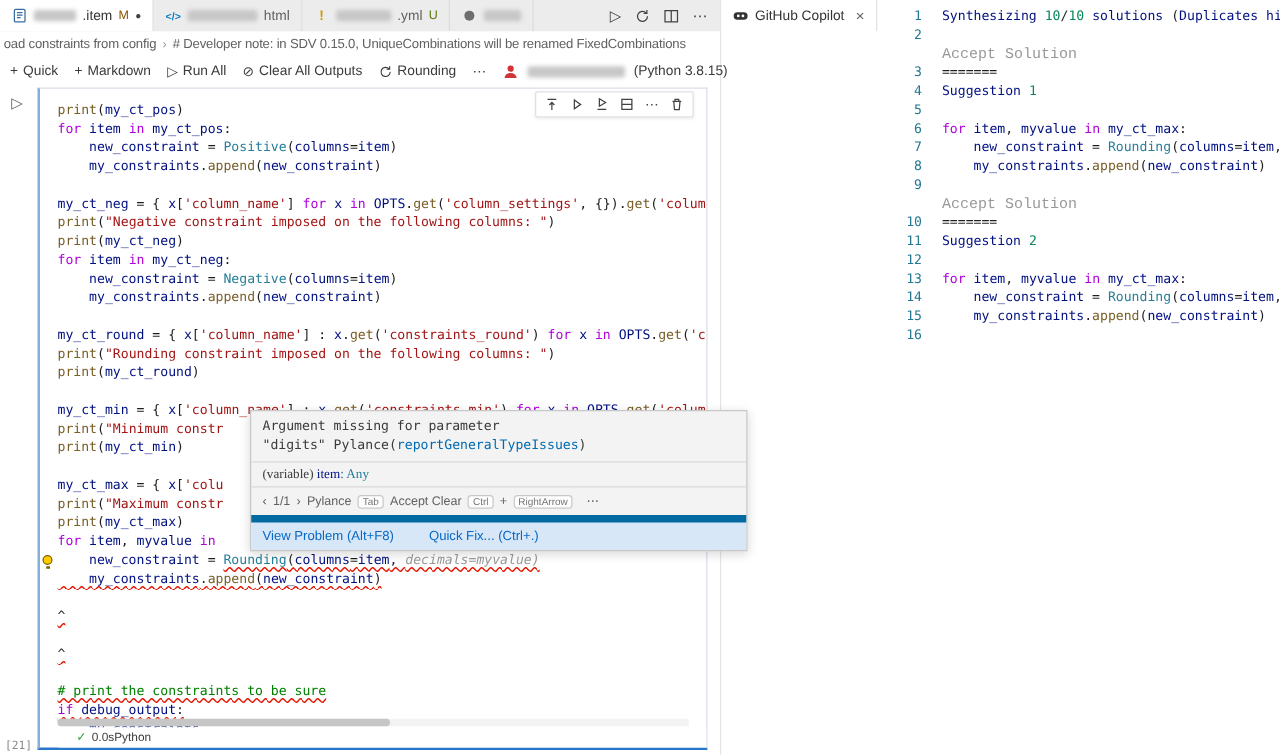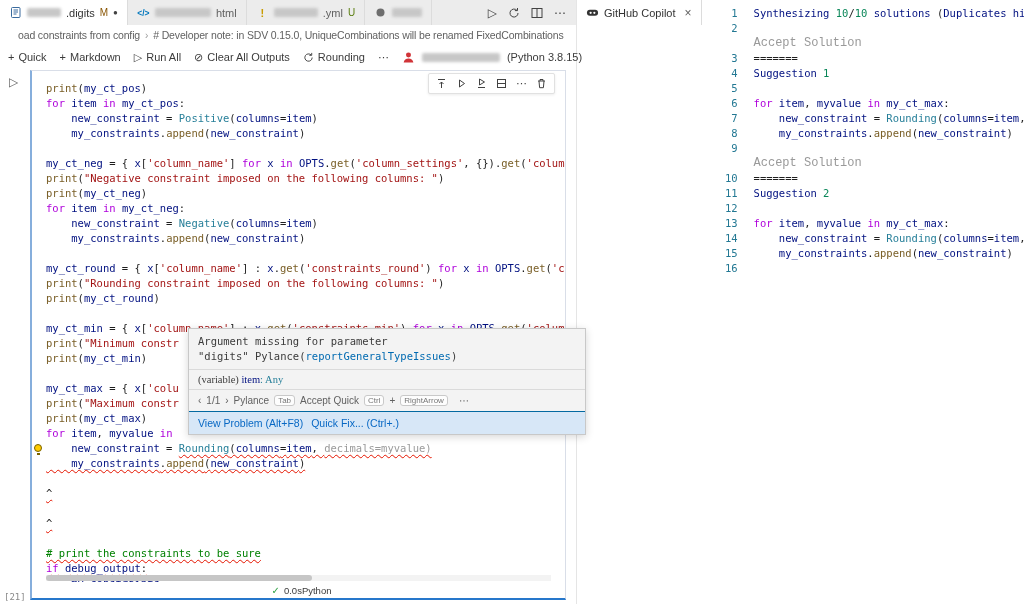--- a/index.html
+++ b/index.html
@@ -18,21 +18,21 @@
   .ticon.yml{color:#C89B00;font-weight:bold;font-size:11px}
   .badge-m{color:#895503;font-size:10px}
   .badge-u{color:#587C0C;font-size:10px}
   .dirty{font-size:8px;color:#424242}
   .close-x{font-size:12px;color:#616161;margin-left:4px}
   .redacted{display:inline-block;height:9px;border-radius:2px;background:#C7C7C7;filter:blur(1.5px)}
   .tab-actions{margin-left:auto;display:flex;align-items:center;gap:11px;padding:0 10px;color:#424242}
   .act{font-size:12px;cursor:pointer;display:inline-flex;align-items:center}
 
   
-  .breadcrumb{height:20px;display:flex;align-items:center;gap:5px;padding:0 18px;
+  .breadcrumb{height:20px;display:flex;align-items:center;gap:5px;padding:0 3px;
     font-size:10.5px;letter-spacing:-0.15px;color:#616161;white-space:nowrap;overflow:hidden;flex-shrink:0}
   .bc-sep{color:#9A9A9A;font-size:10px}
 
   
   .nb-toolbar{height:24px;display:flex;align-items:center;gap:13px;padding:0 8px;
     font-size:11px;color:#3B3B3B;white-space:nowrap;flex-shrink:0}
   .tb-item{display:inline-flex;align-items:center;gap:4px;cursor:pointer}
   .tb-ic{font-size:11px;color:#3B3B3B;display:inline-flex;align-items:center}
   .tb-right{margin-left:auto;display:inline-flex;align-items:center;gap:7px;padding-right:28px}
 
@@ -51,57 +51,57 @@
     padding:3px 7px;background:#fff;border:1px solid #E1E1E1;border-radius:2px;
     box-shadow:0 1px 3px rgba(0,0,0,.08);color:#424242;align-items:center}
   .cticon{display:inline-flex;align-items:center;cursor:pointer;font-size:11px}
   .code-area{position:absolute;top:10px;left:0;right:0;bottom:16px;padding-left:14px;
     font-family:"DejaVu Sans Mono",monospace;font-size:10.5px;line-height:15px;
     overflow:hidden;white-space:pre}
   .code-line{position:relative;height:15px;display:flex;white-space:pre}
   .ct{white-space:pre}
   .hscroll{position:absolute;left:14px;right:14px;bottom:17px;height:6px;background:#F3F3F3;z-index:5}
   .hthumb{position:absolute;left:0;top:0;height:6px;width:266px;background:#C6C6C6;border-radius:3px}
-  .cell-status{position:absolute;left:0;right:0;bottom:0;height:16px;display:flex;
-    align-items:center;justify-content:center;padding:0 8px 0 14px;font-size:9.5px;color:#3B3B3B;background:#fff;z-index:4}
+  .cell-status{position:absolute;left:15px;right:0;bottom:0;height:16px;display:flex;
+    align-items:center;justify-content:flex-start;padding:0 8px 0 14px;font-size:9.5px;color:#3B3B3B;background:#fff;z-index:4}
   .check{color:#2DA042;margin-right:4px;font-size:10px}
 
   
   .tk-k{color:#AF00DB}
   .tk-v{color:#001080}
   .tk-f{color:#795E26}
   .tk-c{color:#267F99}
   .tk-s{color:#A31515}
   .tk-n{color:#098658}
   .tk-cm{color:#008000}
   .tk-p{color:#1E1E1E}
-  .tk-g{color:#9A9A9A;}
+  .tk-g{color:#9A9A9A;font-style:italic}
   .sq{text-decoration-line:underline;text-decoration-style:wavy;
     text-decoration-color:#E51400;text-decoration-thickness:1px;text-underline-offset:2px}
 
   .bulb{position:absolute;left:-12px;top:3px;width:8px;height:8px;border:1px solid #7A6200;
     border-radius:50%;background:#FFCC00;cursor:pointer}
   .bulb::after{content:"";position:absolute;left:2px;top:8px;width:3px;height:2px;background:#7A6200}
 
   
-  .hover{position:absolute;left:188px;top:259px;width:398px;z-index:20;background:#F3F3F3;
+  .hover{position:absolute;left:200px;top:259px;width:398px;z-index:20;background:#F3F3F3;
     border:1px solid #C8C8C8;box-shadow:0 2px 8px rgba(0,0,0,.16);font-size:10.5px}
   .hover-msg{padding:5px 9px;color:#3B3B3B;font-family:"DejaVu Sans Mono",monospace;line-height:15px}
   .hover a,.hover .link{color:#006AB1;cursor:pointer;text-decoration:none}
   .hover-div{height:1px;background:#DADADA}
   .hover-var{padding:4px 9px;font-family:Liberation Serif, serif;color:#3B3B3B}
   .hv-name{color:#001080}
   .hv-type{color:#267F99}
   .hover-sugg{display:flex;align-items:center;gap:5px;padding:5px 9px;font-size:10px;color:#616161}
   .hover-sugg .pg{cursor:pointer;color:#616161}
   .hover-sugg kbd{border:1px solid #C9C9C9;background:#FDFDFD;border-radius:3px;padding:0 3px;
     font-size:8px;color:#777;font-family:"Liberation Sans",sans-serif}
   .hover-sugg .lbl{cursor:pointer}
   .hover-sugg .more{margin-left:6px;cursor:pointer}
-  .hover-actions{background:#D7E7F7;border-top:1px solid #0369a1;padding:5px 9px;display:flex;gap:8px;font-size:10.5px}
+  .hover-actions{background:#D7E7F7;border-top:6px solid #0369a1;padding:5px 9px;display:flex;gap:28px;font-size:10.5px}
   .hover-actions a{color:#0868C4}
 
   
   .cp-area{flex:1;padding:6px 0 0 8px;font-family:"DejaVu Sans Mono",monospace;
     font-size:10.5px;line-height:15px;overflow:hidden;white-space:pre}
   .cp-area .ln{width:28px;text-align:right;margin-right:16px;color:#237893;flex-shrink:0}
   .lens{font-family:Liberation Mono, monospace;font-size:12px;color:#999;cursor:pointer}
 
   svg{display:block}
 </style>
@@ -114,21 +114,21 @@
 
     <div class="tabbar">
       <div class="tab active">
         <span class="ticon">
           <svg width="13" height="13" viewBox="0 0 13 13">
               <rect x="2.5" y="1.5" width="8.5" height="10" rx="1" fill="none" stroke="#3A6B9E"></rect>
               <path d="M4.5 4h4.5M4.5 6h4.5M4.5 8h3" stroke="#3A6B9E" fill="none"></path>
             </svg>
         </span>
         <span class="redacted" style="width:34px"></span>
-        <span>.digits</span>
+        <span>.item</span>
         <span class="badge-m">M</span>
         <span class="dirty">●</span>
       </div>
       <div class="tab">
         <span class="ticon html">&lt;/&gt;</span>
         <span class="redacted" style="width:56px"></span>
         <span>html</span>
       </div>
       <div class="tab">
         <span class="ticon yml">!</span>
@@ -269,21 +269,21 @@
         <div class="hover-var">
           <span>(variable) </span><span class="hv-name">item</span><span class="hv-type">: Any</span>
         </div>
         <div class="hover-div"></div>
         <div class="hover-sugg">
           <span class="pg">‹</span>
           <span>1/1</span>
           <span class="pg">›</span>
           <span class="lbl">Pylance</span>
           <kbd>Tab</kbd>
-          <span class="lbl">Accept Quick</span>
+          <span class="lbl">Accept Clear</span>
           <kbd>Ctrl</kbd>
           <span>+</span>
           <kbd>RightArrow</kbd>
           <span class="more">⋯</span>
         </div>
         <div class="hover-actions">
           <a>View Problem (Alt+F8)</a>
           <a>Quick Fix... (Ctrl+.)</a>
         </div>
       </div>

